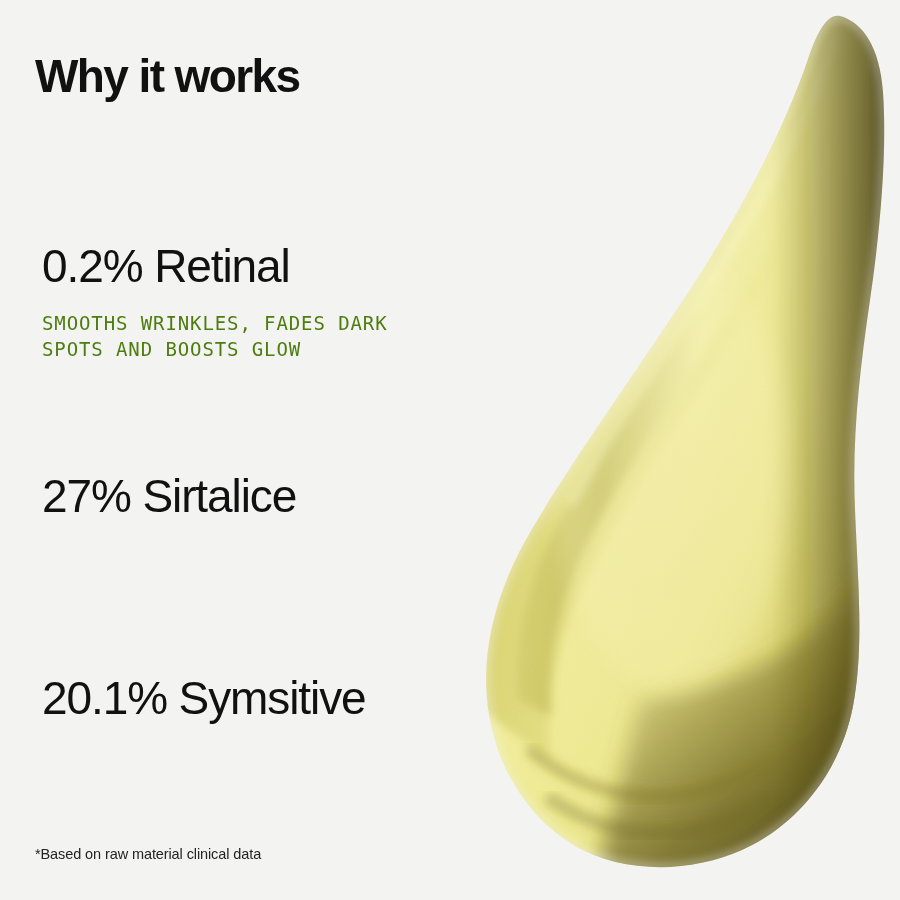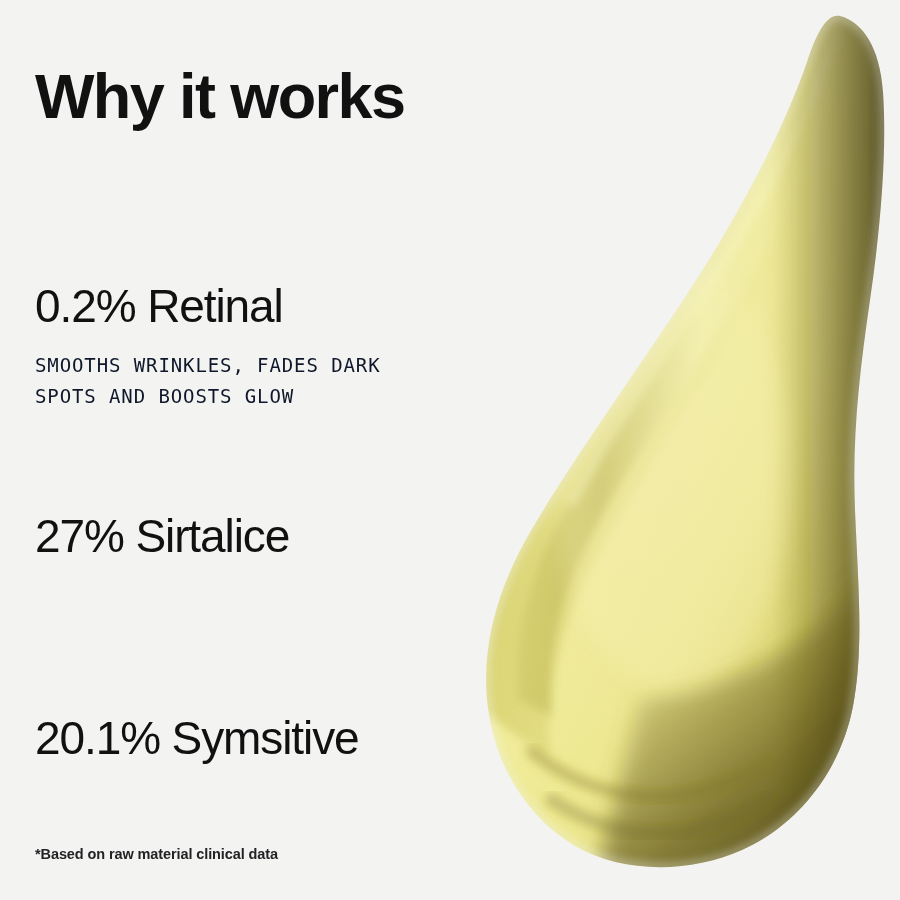--- a/index.html
+++ b/index.html
@@ -30,33 +30,32 @@
     top: 0;
     width: 520px;
     height: 900px;
     z-index: 5;
   }
 
   .page-title {
     position: absolute;
     left: 35px;
     top: 21px;
-    font-size: 63px;
+    font-size: 46px;
     font-weight: 600;
     letter-spacing: -1.6px;
     color: #111112;
     line-height: 1.05;
     white-space: nowrap;
   }
 
   .ingredient {
     position: absolute;
-    left: 35px;
+    left: 42px;
     width: 480px;
-    margin-top: 40px;
   }
   .ing-1 { top: 240px; }
   .ing-2 { top: 470px; }
   .ing-3 { top: 672px; }
 
   .ing-heading {
     font-size: 46px;
     font-weight: 400;
     letter-spacing: -1.1px;
     color: #111112;
@@ -64,32 +63,32 @@
     white-space: nowrap;
     margin: 0;
   }
 
   .ing-desc {
     margin: 18px 0 0 0;
     font-family: "DejaVu Sans Mono", "Liberation Mono", monospace;
     font-size: 19px;
     font-weight: 400;
     letter-spacing: 0.9px;
-    line-height: 31px;
-    color: #0f172a;
+    line-height: 26px;
+    color: #4d7c0f;
     text-transform: uppercase;
     white-space: pre-line;
   }
 
   .footnote {
     position: absolute;
     left: 35px;
     top: 846px;
     font-size: 14.5px;
-    font-weight: 700;
+    font-weight: 400;
     letter-spacing: -0.1px;
     color: #232325;
     white-space: nowrap;
   }
 
   
   .swatch-wrap {
     position: absolute;
     right: 0;
     top: 0;

